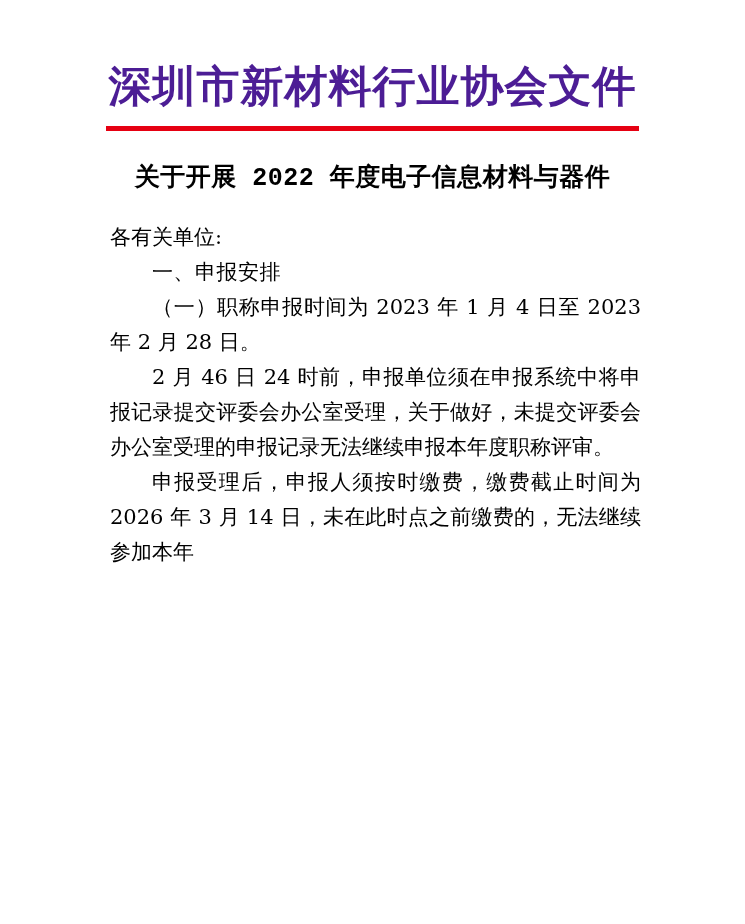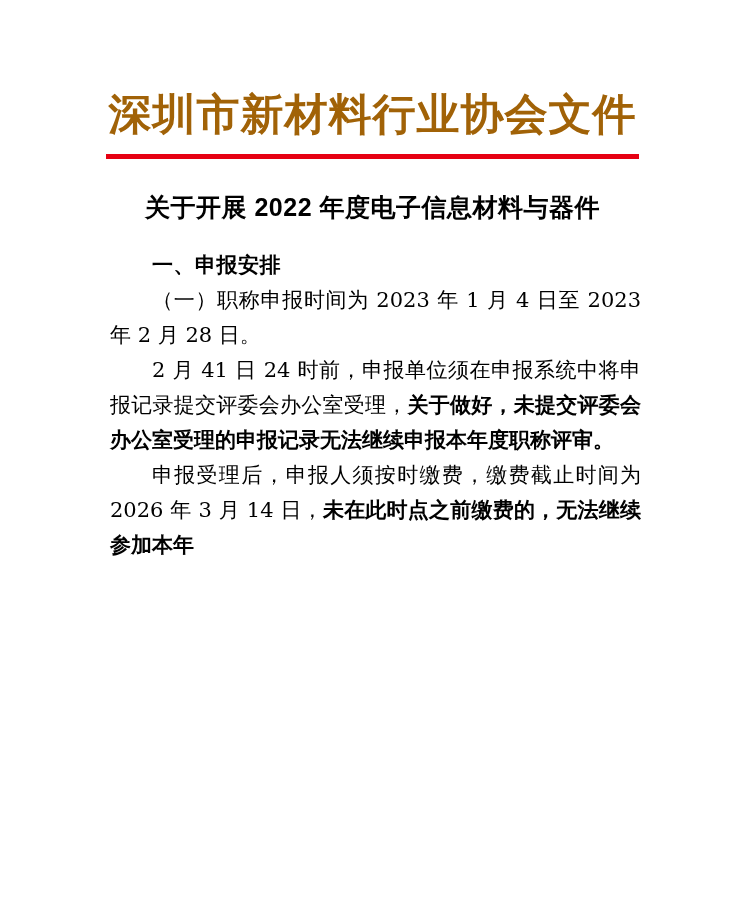--- a/index.html
+++ b/index.html
@@ -38,21 +38,21 @@
   .letterhead-rule {
     width: 533px;
     height: 5px;
     margin: 16px auto 0 auto;
   }
 
   
   .doc-title {
     margin-top: 29px;
     text-align: center;
-    font-family: Liberation Sans, sans-serif;
+    font-family: Liberation Mono, monospace;
     font-weight: 700;
     font-size: 25px;
     line-height: 38px;
     letter-spacing: 0.5px;
   }
   .doc-title-line {
     display: block;
     white-space: nowrap;
   }
 
@@ -73,39 +73,40 @@
   .para.no-indent {
     text-indent: 0;
   }
   .para.heading {
     font-family: "DejaVu Sans", "Liberation Sans", sans-serif;
     font-weight: 700;
     letter-spacing: 0.5px;
   }
   .em {
     font-family: "DejaVu Sans", "Liberation Sans", sans-serif;
-    font-weight: 700;
+    font-weight: 400;
   }
 </style>
 </head>
 <body>
 
 <div class="page">
 
   <div class="letterhead">
-    <div class="letterhead-title" style="color: #a16207; margin-top: 28px;">深圳市新材料行业协会文件</div>
+    <div class="letterhead-title" style="color: #4c1d95;">深圳市新材料行业协会文件</div>
     <div class="letterhead-rule" style="background: rgb(230, 0, 18);"></div>
   </div>
 
   <div class="doc-title">
     <span class="doc-title-line">关于开展 2022 年度电子信息材料与器件</span>
   </div>
 
   <div class="body-area">
+    <p class="para no-indent">各有关单位:</p>
     <div id="paragraph-list">
         <p class="para heading"><span class="em">一、申报安排</span></p>
         <p class="para"><span>（一）职称申报时间为 2023 年 1 月 4 日至 2023 年 2 月 28 日。</span></p>
-        <p class="para"><span>2 月 41 日 24 时前，申报单位须在申报系统中将申报记录提交评委会办公室受理，</span><span class="em">关于做好，未提交评委会办公室受理的申报记录无法继续申报本年度职称评审。</span></p>
+        <p class="para"><span>2 月 46 日 24 时前，申报单位须在申报系统中将申报记录提交评委会办公室受理，</span><span class="em">关于做好，未提交评委会办公室受理的申报记录无法继续申报本年度职称评审。</span></p>
         <p class="para"><span>申报受理后，申报人须按时缴费，缴费截止时间为 2026 年 3 月 14 日，</span><span class="em">未在此时点之前缴费的，无法继续参加本年</span></p>
       </div>
   </div>
 
 </div>
 
 </body></html>

